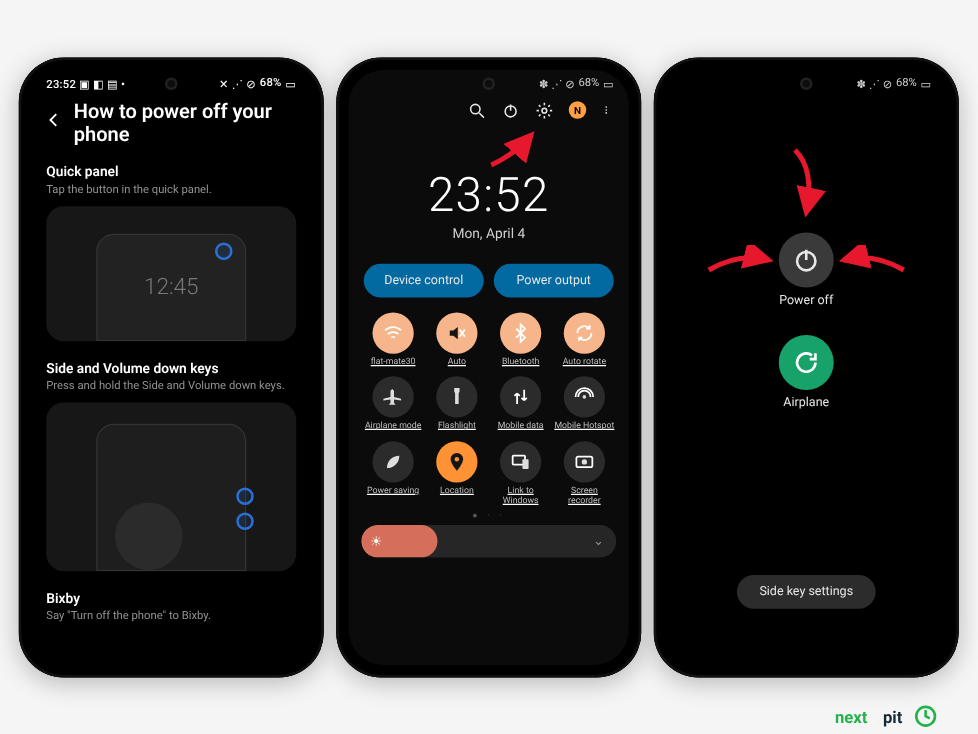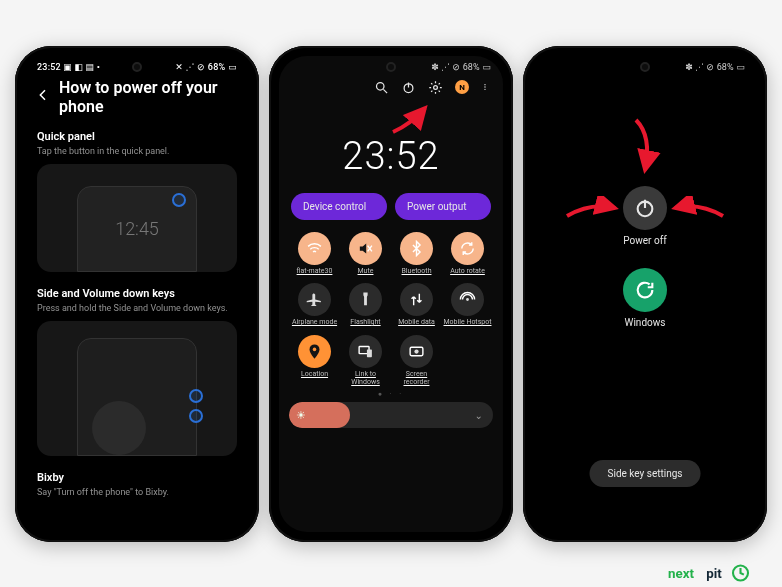--- a/index.html
+++ b/index.html
@@ -132,27 +132,27 @@
   .clockblock { text-align: center; margin-top: 36px; }
   .clock-time { font-size: 38px; font-weight: 300; letter-spacing: 1px; line-height: 1; }
   .clock-date { font-size: 11px; color: #cfcfcf; margin-top: 4px; }
   .pill-row {
     display: flex;
     gap: 8px;
     justify-content: center;
     margin-top: 18px;
   }
   .pill {
-    background: #6d28d9;
+    background: #0369a1;
     color: #e6e6e6;
     font-size: 10px;
     padding: 8px 12px;
     border-radius: 18px;
     flex: 1;
-    text-align: left;
+    text-align: center;
     max-width: 96px;
   }
   .qs-grid {
     display: grid;
     grid-template-columns: repeat(4, 1fr);
     gap: 8px 0;
     padding: 12px 10px 0;
   }
   .qs {
     display: flex; flex-direction: column; align-items: center;
@@ -313,20 +313,21 @@
       <defs>
           <marker id="ah2" markerWidth="6" markerHeight="6" refX="5" refY="3" orient="auto">
             <path d="M0 0L6 3L0 6z" fill="#e7182e"></path>
           </marker>
         </defs>
       <path d="M4 30 Q 22 22 36 6" stroke="#e7182e" stroke-width="4" fill="none" marker-end="url(#ah2)"></path>
     </svg>
 
     <div class="clockblock">
       <div class="clock-time">23:52</div>
+      <div class="clock-date">Mon, April 4</div>
     </div>
 
     <div class="pill-row" style="padding:0 10px;">
       <div class="pill">Device control</div>
       <div class="pill">Power output</div>
     </div>
 
     <div class="qs-grid">
 
       <div class="qs">
@@ -338,21 +339,21 @@
         <span class="lbl">flat-mate30</span>
       </div>
       <div class="qs">
         <span class="circ on">
             <svg width="17" height="17" viewBox="0 0 24 24">
               <path d="M4 9v6h4l5 4V5l-5 4H4z"></path>
               <line x1="15" y1="8" x2="21" y2="16" stroke="currentColor" stroke-width="2"></line>
               <line x1="21" y1="8" x2="15" y2="16" stroke="currentColor" stroke-width="2"></line>
             </svg>
           </span>
-        <span class="lbl">Mute</span>
+        <span class="lbl">Auto</span>
       </div>
       <div class="qs">
         <span class="circ on">
             <svg width="17" height="17" viewBox="0 0 24 24">
               <path d="M7 7l10 10-5 5V2l5 5L7 17" fill="none" stroke="currentColor" stroke-width="2"></path>
             </svg>
           </span>
         <span class="lbl">Bluetooth</span>
       </div>
       <div class="qs">
@@ -392,20 +393,28 @@
       <div class="qs">
         <span class="circ off">
             <svg width="17" height="17" viewBox="0 0 24 24">
               <circle cx="12" cy="12" r="2"></circle>
               <path d="M5 12a7 7 0 0 1 14 0M2 12a10 10 0 0 1 20 0" fill="none" stroke="currentColor" stroke-width="2"></path>
             </svg>
           </span>
         <span class="lbl">Mobile Hotspot</span>
       </div>
 
+      <div class="qs">
+        <span class="circ off">
+            <svg width="17" height="17" viewBox="0 0 24 24">
+              <path d="M5 19c0-8 6-14 14-14 0 8-6 14-14 14z"></path>
+            </svg>
+          </span>
+        <span class="lbl">Power saving</span>
+      </div>
       <div class="qs">
         <span class="circ loc">
             <svg width="17" height="17" viewBox="0 0 24 24">
               <path d="M12 2a7 7 0 0 0-7 7c0 5 7 13 7 13s7-8 7-13a7 7 0 0 0-7-7z"></path>
               <circle cx="12" cy="9" r="2.5" fill="#ff9235"></circle>
             </svg>
           </span>
         <span class="lbl">Location</span>
       </div>
       <div class="qs">
@@ -483,21 +492,21 @@
           </div>
           <span class="pm-lbl">Power off</span>
         </div>
         <div class="pm-item">
           <div class="pm-circ green">
             <svg width="22" height="22" viewBox="0 0 24 24" fill="none" stroke="#fff" stroke-width="2.3">
                 <path d="M20 12a8 8 0 1 1-3-6.2"></path>
                 <path d="M20 4v5h-5"></path>
               </svg>
           </div>
-          <span class="pm-lbl">Windows</span>
+          <span class="pm-lbl">Airplane</span>
         </div>
       </div>
 
       <div class="side-btn">Side key settings</div>
     </div>
   </div>
 </div>
 
 <svg class="watermark" viewBox="0 0 120 24">
   <text x="0" y="18" font-size="16" font-weight="700" fill="#23b24b">next</text>

